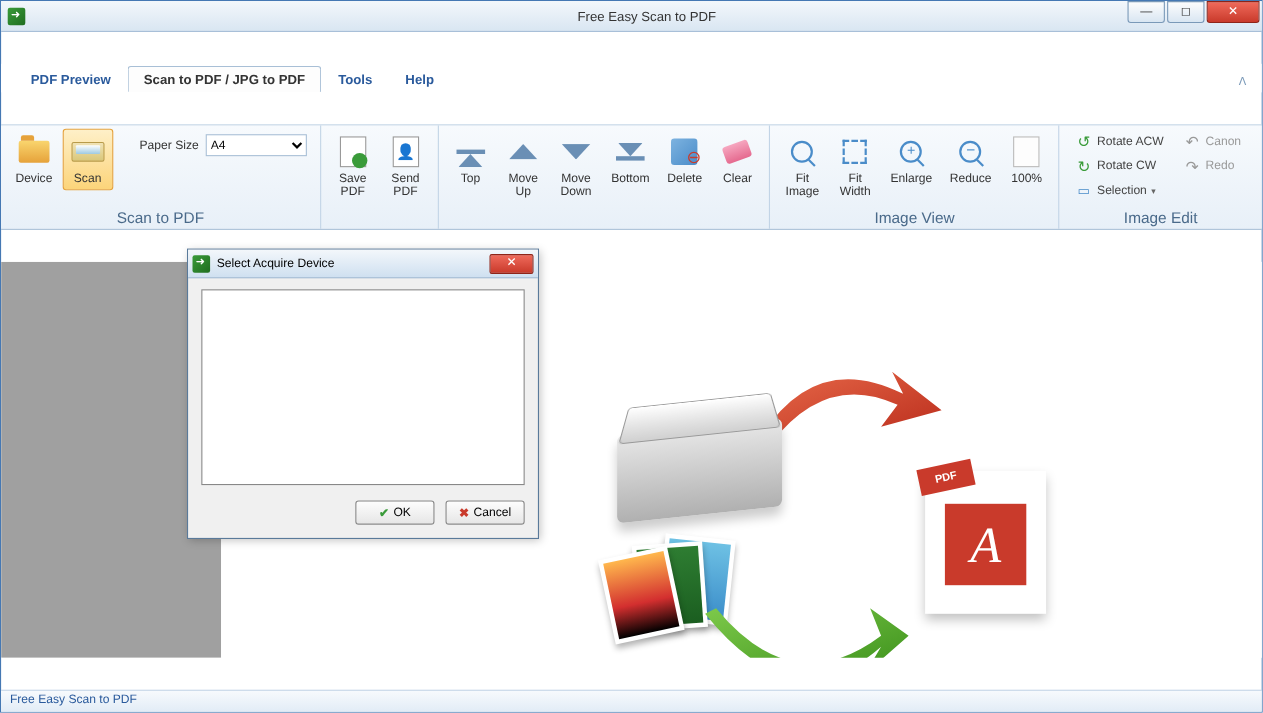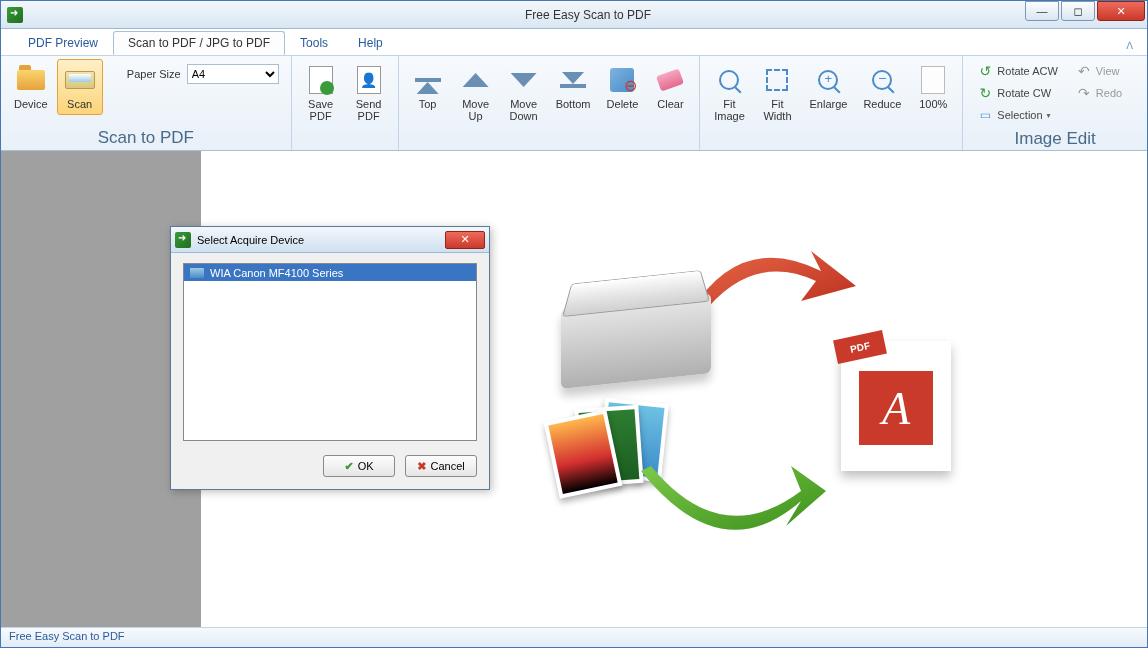--- a/index.html
+++ b/index.html
@@ -1,38 +1,38 @@
 <!DOCTYPE html>
 <html><head>
 <meta charset="utf-8">
 <style>
 * { box-sizing: border-box; margin: 0; padding: 0; font-family: "Segoe UI", Tahoma, sans-serif; }
 body { width: 1148px; height: 648px; background: #d5dde5; overflow: hidden; position: relative; }
 
 
-.window { width: 1148px; height: 648px; background: #fff; border: 1px solid #4578b3; position: relative; display: flex; flex-direction: column; }
+.window { width: 1148px; height: 648px; background: #fff; border: 1px solid #4578b3; position: relative; display: flex; flex-direction: column; gap: 29px; }
 .titlebar { height: 28px; background: linear-gradient(#f3f7fb,#d9e6f2); display: flex; align-items: center; border-bottom: 1px solid #9fb9d4; font-size: 12px; color: #333; position: relative; }
 .titlebar .app-icon { width: 16px; height: 16px; margin: 0 6px; background: linear-gradient(135deg,#3a9b3a,#1f6d1f); border-radius: 2px; position: relative; }
 .titlebar .app-icon:after { content: "➜"; color: #fff; font-size: 10px; position: absolute; left: 3px; top: 0; }
 .title-text { flex: 1; text-align: center; }
 .win-controls { position: absolute; right: 2px; top: 0; display: flex; }
 .win-btn { width: 34px; height: 20px; margin-left: 2px; border: 1px solid #7a99b8; background: linear-gradient(#fdfdfd,#d9e6f2); border-radius: 0 0 3px 3px; text-align: center; font-size: 11px; line-height: 18px; color: #333; }
 .win-btn.close { width: 48px; background: linear-gradient(#ef6a5b,#c93a2b); color: #fff; border-color: #8f2418; }
 
 
 .menu-tabs { height: 26px; background: #fff; display: flex; align-items: flex-end; padding-left: 12px; font-size: 12px; }
-.menu-tab { padding: 4px 14px; color: #2a5a9c; cursor: pointer; border: 1px solid transparent; }
+.menu-tab { padding: 4px 14px; color: #2a5a9c; cursor: pointer; border: 1px solid transparent; font-weight: bold; }
 .menu-tab.active { background: #fdfdfd; border: 1px solid #a8bfd6; border-bottom: 1px solid #fdfdfd; border-radius: 3px 3px 0 0; color: #333; margin-top: 41px; }
 .chevron { margin-left: auto; margin-right: 10px; color: #7a99b8; font-size: 10px; padding: 4px; }
 
 
 .ribbon { height: 96px; background: linear-gradient(#f7fafd,#e8f0f8); border-top: 1px solid #c2d4e6; border-bottom: 1px solid #a8bfd6; display: flex; font-size: 11px; }
 .group { display: flex; flex-direction: column; border-right: 1px solid #c2d4e6; padding: 3px 6px 0; }
 .group-body { flex: 1; display: flex; align-items: flex-start; gap: 2px; }
-.group-label { text-align: center; color: #4a6a8a; padding: 2px 0; font-size: 17px; }
+.group-label { text-align: center; color: #4a6a8a; padding: 2px 0; font-size: 14px; }
 .big-btn { display: flex; flex-direction: column; align-items: center; padding: 4px 6px; border: 1px solid transparent; border-radius: 3px; cursor: pointer; min-width: 42px; }
 .big-btn.selected { background: linear-gradient(#fef0c8,#fcd47a); border-color: #e6a23a; }
 .big-btn .ico { width: 32px; height: 32px; margin-bottom: 2px; display: flex; align-items: center; justify-content: center; }
 .big-btn .lbl { text-align: center; line-height: 12px; color: #333; }
 .small-col { display: flex; flex-direction: column; gap: 2px; padding: 2px 4px; }
 .small-btn { display: flex; align-items: center; gap: 4px; padding: 2px 4px; font-size: 11px; color: #444; cursor: pointer; border-radius: 2px; }
 .small-btn.disabled { color: #999; }
 .small-btn .sico { width: 16px; height: 16px; display: flex; align-items: center; justify-content: center; }
 .form-row { display: flex; align-items: center; gap: 6px; height: 22px; }
 .form-row label { font-size: 11px; color: #333; min-width: 70px; text-align: right; }
@@ -256,20 +256,21 @@
             </div>
             <div class="lbl">Reduce</div>
           </div>
         <div class="big-btn">
             <div class="ico">
               <div class="i-100"></div>
             </div>
             <div class="lbl">100%</div>
           </div>
       </div>
+      <div class="group-label">Image View</div>
     </div>
 
     <div class="group" style="border-right:none; flex:1;">
       <div class="group-body">
         <div class="small-col">
           <div class="small-btn">
               <span class="sico i-rot">↺</span>
               <span>Rotate ACW</span>
             </div>
           <div class="small-btn">
@@ -278,21 +279,21 @@
             </div>
           <div class="small-btn">
               <span class="sico i-sel">▭</span>
               <span>Selection</span>
               <span style="font-size:8px;color:#666;">▾</span>
             </div>
         </div>
         <div class="small-col">
           <div class="small-btn disabled">
               <span class="sico i-undo">↶</span>
-              <span>View</span>
+              <span>Canon</span>
             </div>
           <div class="small-btn disabled">
               <span class="sico i-undo">↷</span>
               <span>Redo</span>
             </div>
         </div>
       </div>
       <div class="group-label">Image Edit</div>
     </div>
 
@@ -350,24 +351,20 @@
 </div>
 
 <div class="dialog">
   <div class="dtitle">
     <div class="dicon"></div>
     <span>Select Acquire Device</span>
     <div class="dclose">✕</div>
   </div>
   <div class="dbody">
     <div class="dlist">
-      <div class="ditem sel">
-        <div class="dico"></div>
-        <span>WIA Canon MF4100 Series</span>
-      </div>
     </div>
     <div class="dbtns">
       <div class="dbtn">
           <span class="ok">✔</span>
           <span>OK</span>
         </div>
       <div class="dbtn">
           <span class="x">✖</span>
           <span>Cancel</span>
         </div>

